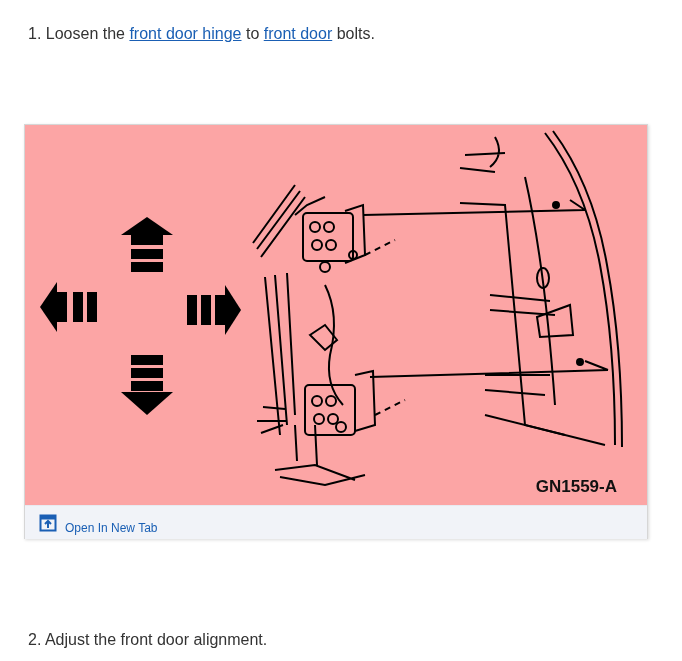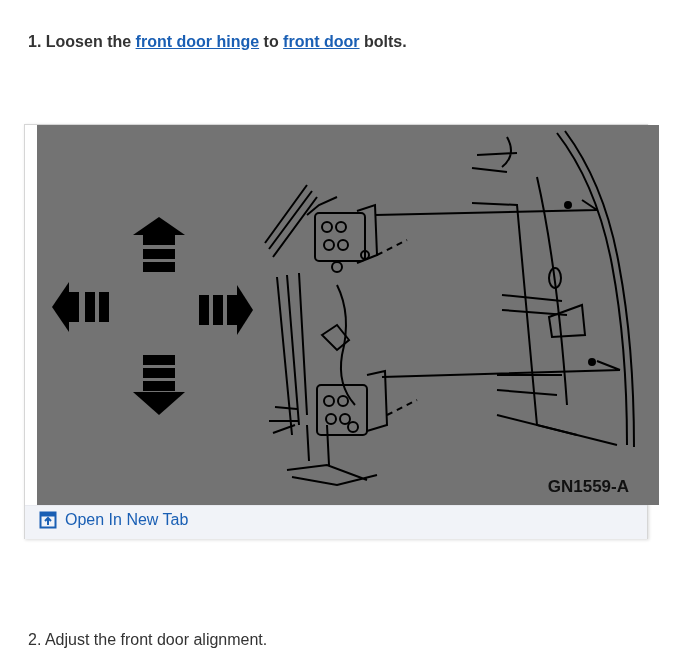--- a/index.html
+++ b/index.html
@@ -1,31 +1,31 @@
 <!DOCTYPE html>
 <html><head>
 <meta charset="utf-8">
 <style>
   html, body { margin: 0; padding: 0; background: #ffffff; }
   body { width: 682px; height: 661px; position: relative; overflow: hidden;
          font-family: "Liberation Sans", "DejaVu Sans", sans-serif; color: #333333; }
   .step { position: absolute; left: 28px; font-size: 16px; line-height: 20px; color: #333333; letter-spacing: 0; }
-  .step1 { top: 32px; font-weight: bold; }
+  .step1 { top: 24px; }
   .step2 { top: 630px; }
   .step a { color: #1a5fb4; text-decoration: underline; }
   .card { position: absolute; left: 24px; top: 124px; width: 622px; height: 413px;
           border: 1px solid #d6d6d6; box-shadow: 1px 1px 3px rgba(0,0,0,0.15); background: #fff; }
-  .figure { position: absolute; left: 12px; top: 0; width: 622px; height: 380px; background: #737373; }
+  .figure { position: absolute; left: 0; top: 0; width: 622px; height: 380px; background: #fca5a5; }
   .figure svg { position: absolute; left: 0; top: 0; }
   .fig-id { position: absolute; right: 30px; top: 352px; font-weight: bold; font-size: 17px;
             color: #111; font-family: "Liberation Sans", sans-serif; }
   .footer { position: absolute; left: 0; top: 380px; width: 622px; height: 33px; background: #f1f3f8;
             border-top: 1px solid #e8eaf0; }
-  .btn { position: absolute; top: 5px; height: 24px; display: flex; align-items: flex-start;
-         color: #1a5fb4; font-size: 16px; cursor: pointer; font-family: "Liberation Sans", sans-serif; }
+  .btn { position: absolute; top: 5px; height: 24px; display: flex; align-items: flex-end;
+         color: #1a5fb4; font-size: 12px; cursor: pointer; font-family: "Liberation Sans", sans-serif; }
   .btn-open { left: 14px; }
   .btn-zoom { right: 8px; }
   .btn .ic { display: inline-block; margin-right: 8px; }
   .btn-zoom .ic { margin-right: 3px; }
 </style>
 </head>
 <body>
 
 <div class="step step1">
   <span>1.</span>

